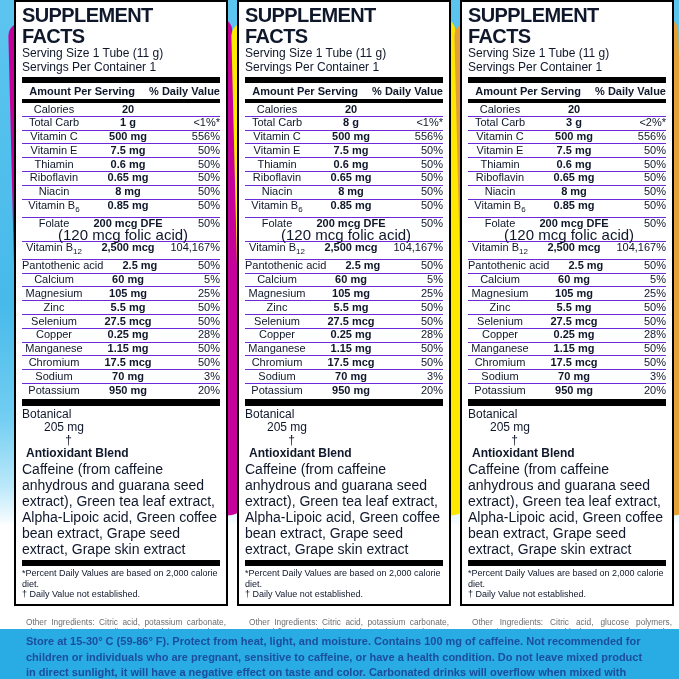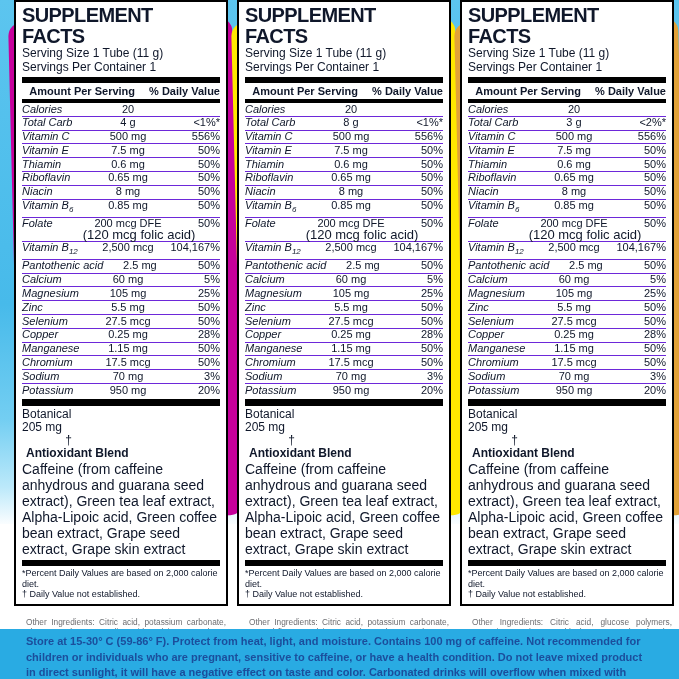--- a/index.html
+++ b/index.html
@@ -35,31 +35,31 @@
   .sf h2 { margin:0; font-size:20px; font-weight:bold; letter-spacing:-0.6px; line-height:1.05; }
   .serv { font-size:12px; line-height:13.5px; }
   .bar { background:#000; }
   .bar-a { height:6px; margin:3px 0 1px; }
   .cols { display:flex; justify-content:flex-end; align-items:flex-end; gap:14px;
           font-size:11px; font-weight:bold; padding:1px 0; }
   .bar-b { height:4px; margin:1px 0 0; }
   .sf-row { padding:0.5px 0; }
   .sf-row + .sf-row { border-top:1px solid #6d28d9; }
   .r-main { display:flex; align-items:baseline; font-size:11px; line-height:11.8px; }
-  .r-name { flex:1; text-align:left; white-space:nowrap;font-style:italic; }
-  .r-amt { width:84px; text-align:center; white-space:nowrap; }
+  .r-name { flex:1; text-align:center; white-space:nowrap; }
+  .r-amt { width:84px; text-align:center; white-space:nowrap;font-weight:bold; }
   .r-dv { width:50px; text-align:right; white-space:nowrap; }
   sub { font-size:8px; }
   sub:empty { display:none; }
-  .r-extra { font-size:13px; line-height:10.5px; text-align:center; padding-left:36px; }
+  .r-extra { font-size:15px; line-height:10.5px; text-align:left; padding-left:36px; }
   .r-extra:empty { display:none; }
   .bar-c { height:7px; margin:2px 0; }
   .blend-line { display:flex; align-items:baseline; font-size:12px; line-height:13px;flex-direction:column; }
   .b-name { flex:1; }
-  .b-amt { width:84px; }
+  .b-amt { width:84px; text-align:center; }
   .b-dv { width:50px; text-align:right; }
   .blend-line2 { font-size:12px; line-height:13px; padding-left:4px;font-weight:bold; }
   .blend-desc { font-size:14px; line-height:16px; padding-top:1px; }
   .bar-d { height:6px; margin:3px 0 2px; }
   .fn { font-size:9px; line-height:10.8px; }
   .oi {
     margin:12px 2px 0 12px; font-size:8.3px; line-height:9.9px;
     color:#6D6E71; text-align:justify;
   }
   .band {
@@ -93,21 +93,21 @@
       <span class="r-name"><span>Calories</span></span>
       <span class="r-amt">20</span>
       <span class="r-dv"></span>
     </div>
 
   </div>
 
   <div class="sf-row">
     <div class="r-main">
       <span class="r-name"><span>Total Carb</span></span>
-      <span class="r-amt">4 g</span>
+      <span class="r-amt">1 g</span>
       <span class="r-dv">&lt;1%*</span>
     </div>
 
   </div>
 
   <div class="sf-row">
     <div class="r-main">
       <span class="r-name"><span>Vitamin C</span></span>
       <span class="r-amt">500 mg</span>
       <span class="r-dv">556%</span>

